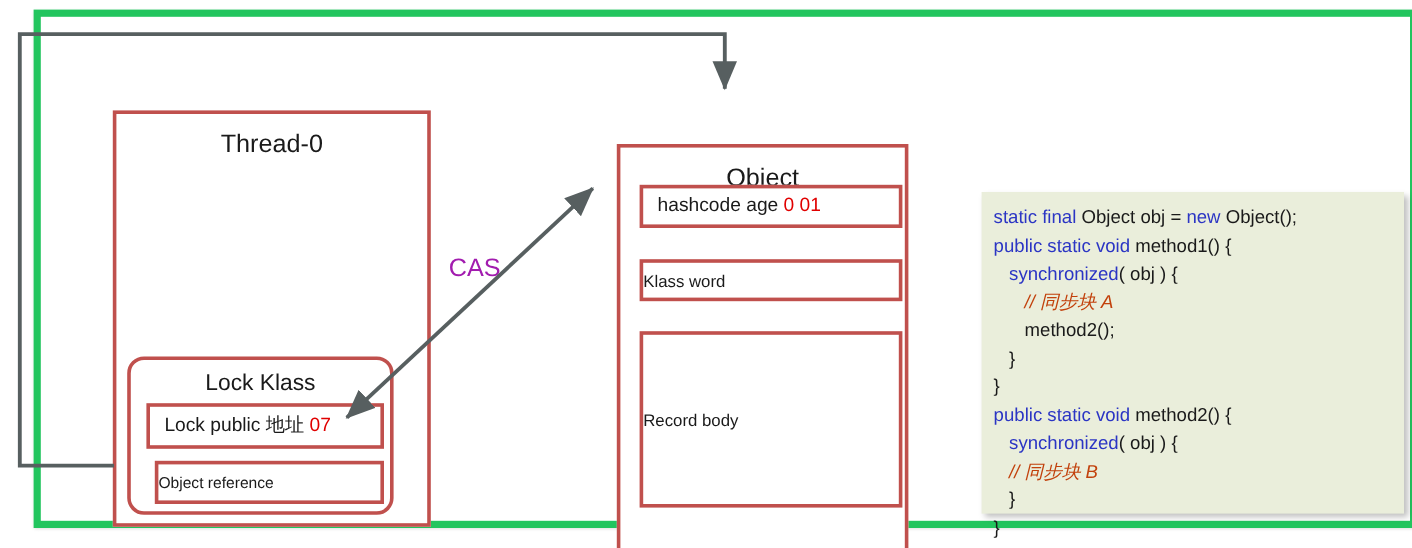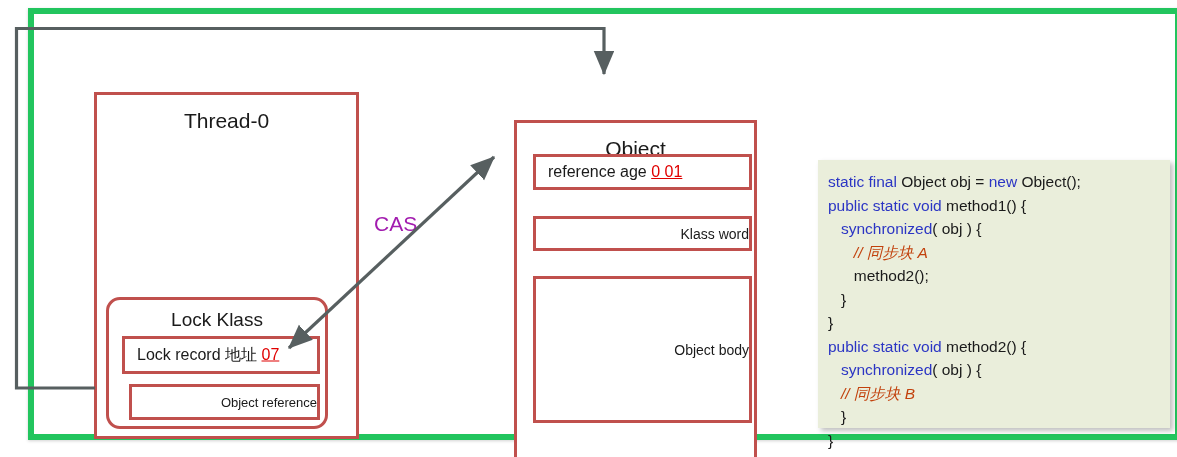--- a/index.html
+++ b/index.html
@@ -62,29 +62,29 @@
     top: 9px;
     font-size: 19px;
   }
   #lock-record-addr-box { left: 88px; top: 322px; width: 198px; height: 38px; }
   #object-ref-box { left: 95px; top: 370px; width: 191px; height: 36px; }
 
   .cell-text {
     position: absolute;
     left: 0; right: 0; top: 50%;
     transform: translateY(-50%);
-    text-align: right;
+    text-align: left;
     white-space: nowrap;
     color: #1a1a1a;
   }
   .cell-text.left {
     text-align: left;
     padding-left: 12px;
   }
-  .red-bits { color: #E00000; text-decoration: underline; }
+  .red-bits { color: #E00000; }
 
   
   #object-box { left: 480px; top: 78px; width: 243px; height: 347px; margin-top: 28px; }
   #object-title { top: 14px; font-size: 21px; }
   #hashcode-box { left: 499px; top: 140px; width: 219px; height: 36px; }
   #klassword-box { left: 499px; top: 202px; width: 219px; height: 35px; }
   #objectbody-box { left: 499px; top: 262px; width: 219px; height: 147px; }
 
   
   #cas-label {
@@ -135,43 +135,43 @@
 
     <div class="rbox" id="thread-box">
       <div class="box-label" id="thread-title">Thread-0</div>
     </div>
 
     <div class="rbox rbox-round" id="lockrecord-box">
       <div class="box-label" id="lockrecord-title">Lock Klass</div>
     </div>
 
     <div class="rbox" id="lock-record-addr-box">
-      <div class="cell-text left"><span>Lock record 地址</span><span> </span><span class="red-bits">07</span></div>
+      <div class="cell-text left"><span>Lock public 地址</span><span> </span><span class="red-bits">07</span></div>
     </div>
 
     <div class="rbox" id="object-ref-box">
       <div class="cell-text" style="font-size:13px;">Object reference</div>
     </div>
 
     <div id="cas-label">CAS</div>
 
     <div class="rbox" id="object-box">
       <div class="box-label" id="object-title">Object</div>
     </div>
 
     <div class="rbox" id="hashcode-box">
-      <div class="cell-text left" style="font-size:16px;"><span>reference age</span><span> </span><span class="red-bits">0 01</span></div>
+      <div class="cell-text left" style="font-size:16px;"><span>hashcode age</span><span> </span><span class="red-bits">0 01</span></div>
     </div>
 
     <div class="rbox" id="klassword-box">
       <div class="cell-text" style="font-size:14px;">Klass word</div>
     </div>
 
     <div class="rbox" id="objectbody-box">
-      <div class="cell-text" style="font-size:14px;">Object body</div>
+      <div class="cell-text" style="font-size:14px;">Record body</div>
     </div>
 
     <div id="code-panel">
       <div id="code-block"><div><span class="kw">static final </span><span>Object obj = </span><span class="kw">new </span><span>Object();</span></div><div><span class="kw">public static void </span><span>method1() {</span></div><div><span>   </span><span class="kw">synchronized</span><span>( obj ) {</span></div><div><span>      </span><span class="cmt">// 同步块 A</span></div><div><span>      method2();</span></div><div><span>   }</span></div><div><span>}</span></div><div><span class="kw">public static void </span><span>method2() {</span></div><div><span>   </span><span class="kw">synchronized</span><span>( obj ) {</span></div><div><span>   </span><span class="cmt">// 同步块 B</span></div><div><span>   }</span></div><div><span>}</span></div></div>
     </div>
 
   </div>
 
   <svg id="arrows" viewBox="0 0 1177 457" xmlns="http://www.w3.org/2000/svg">
     <defs>

